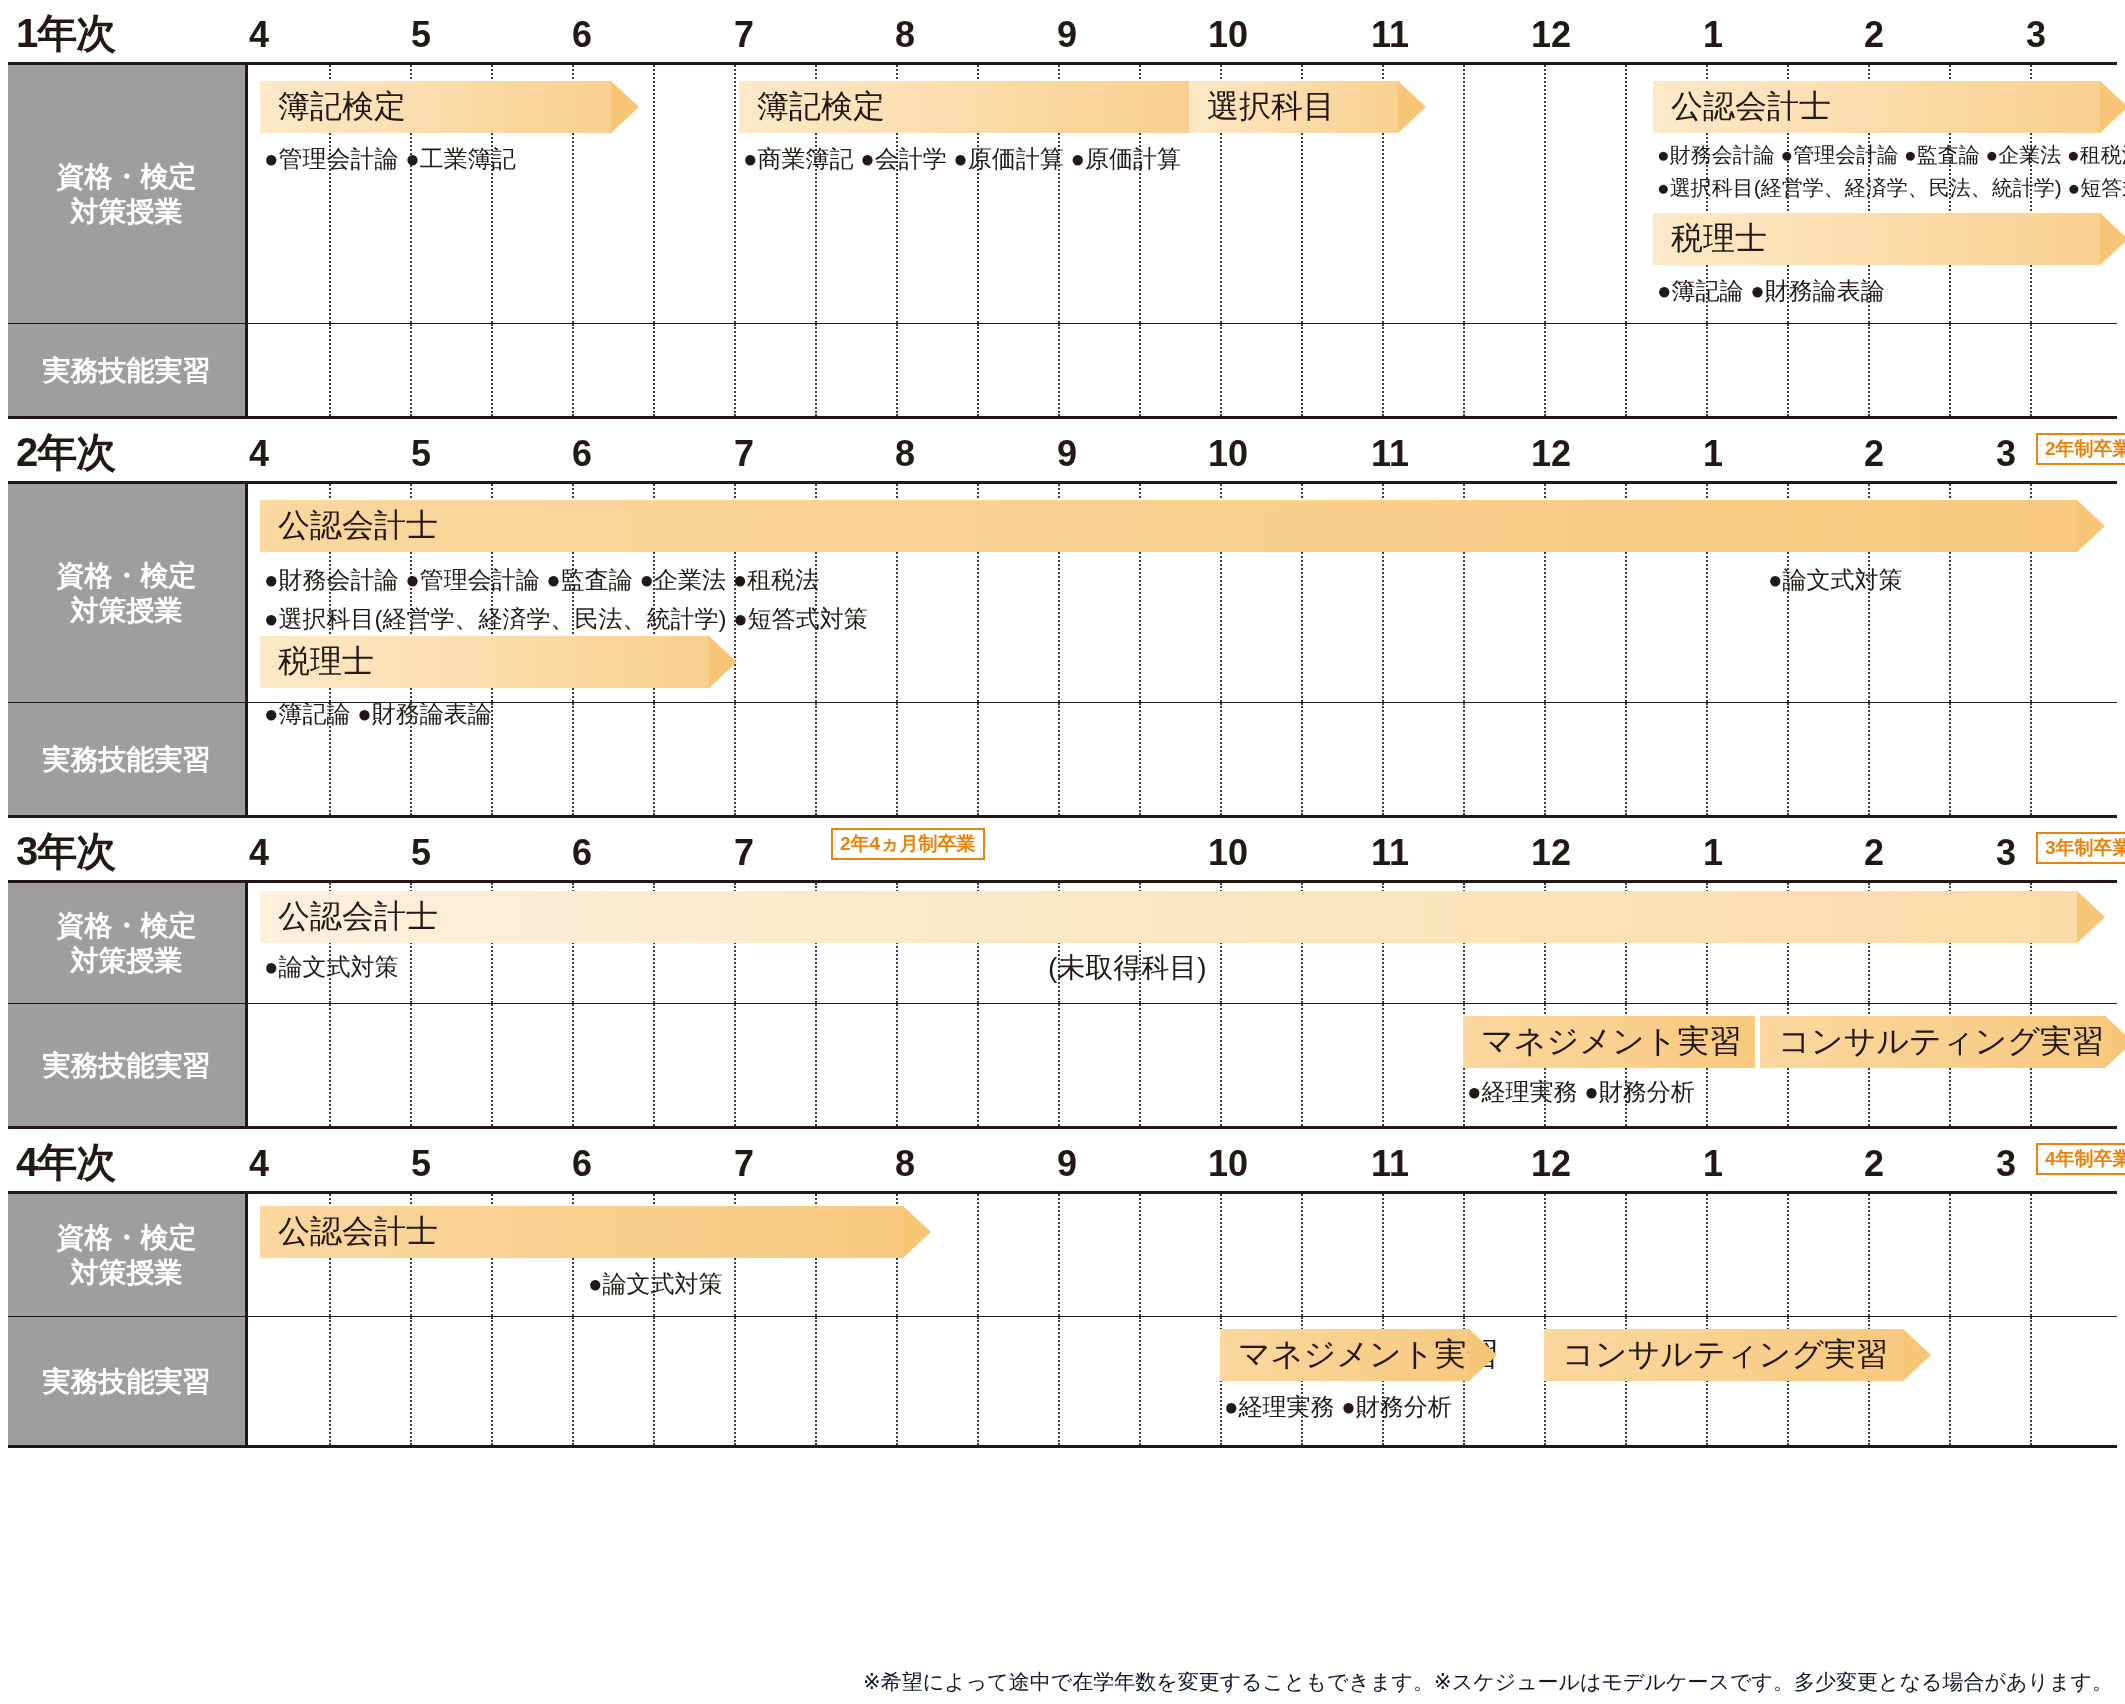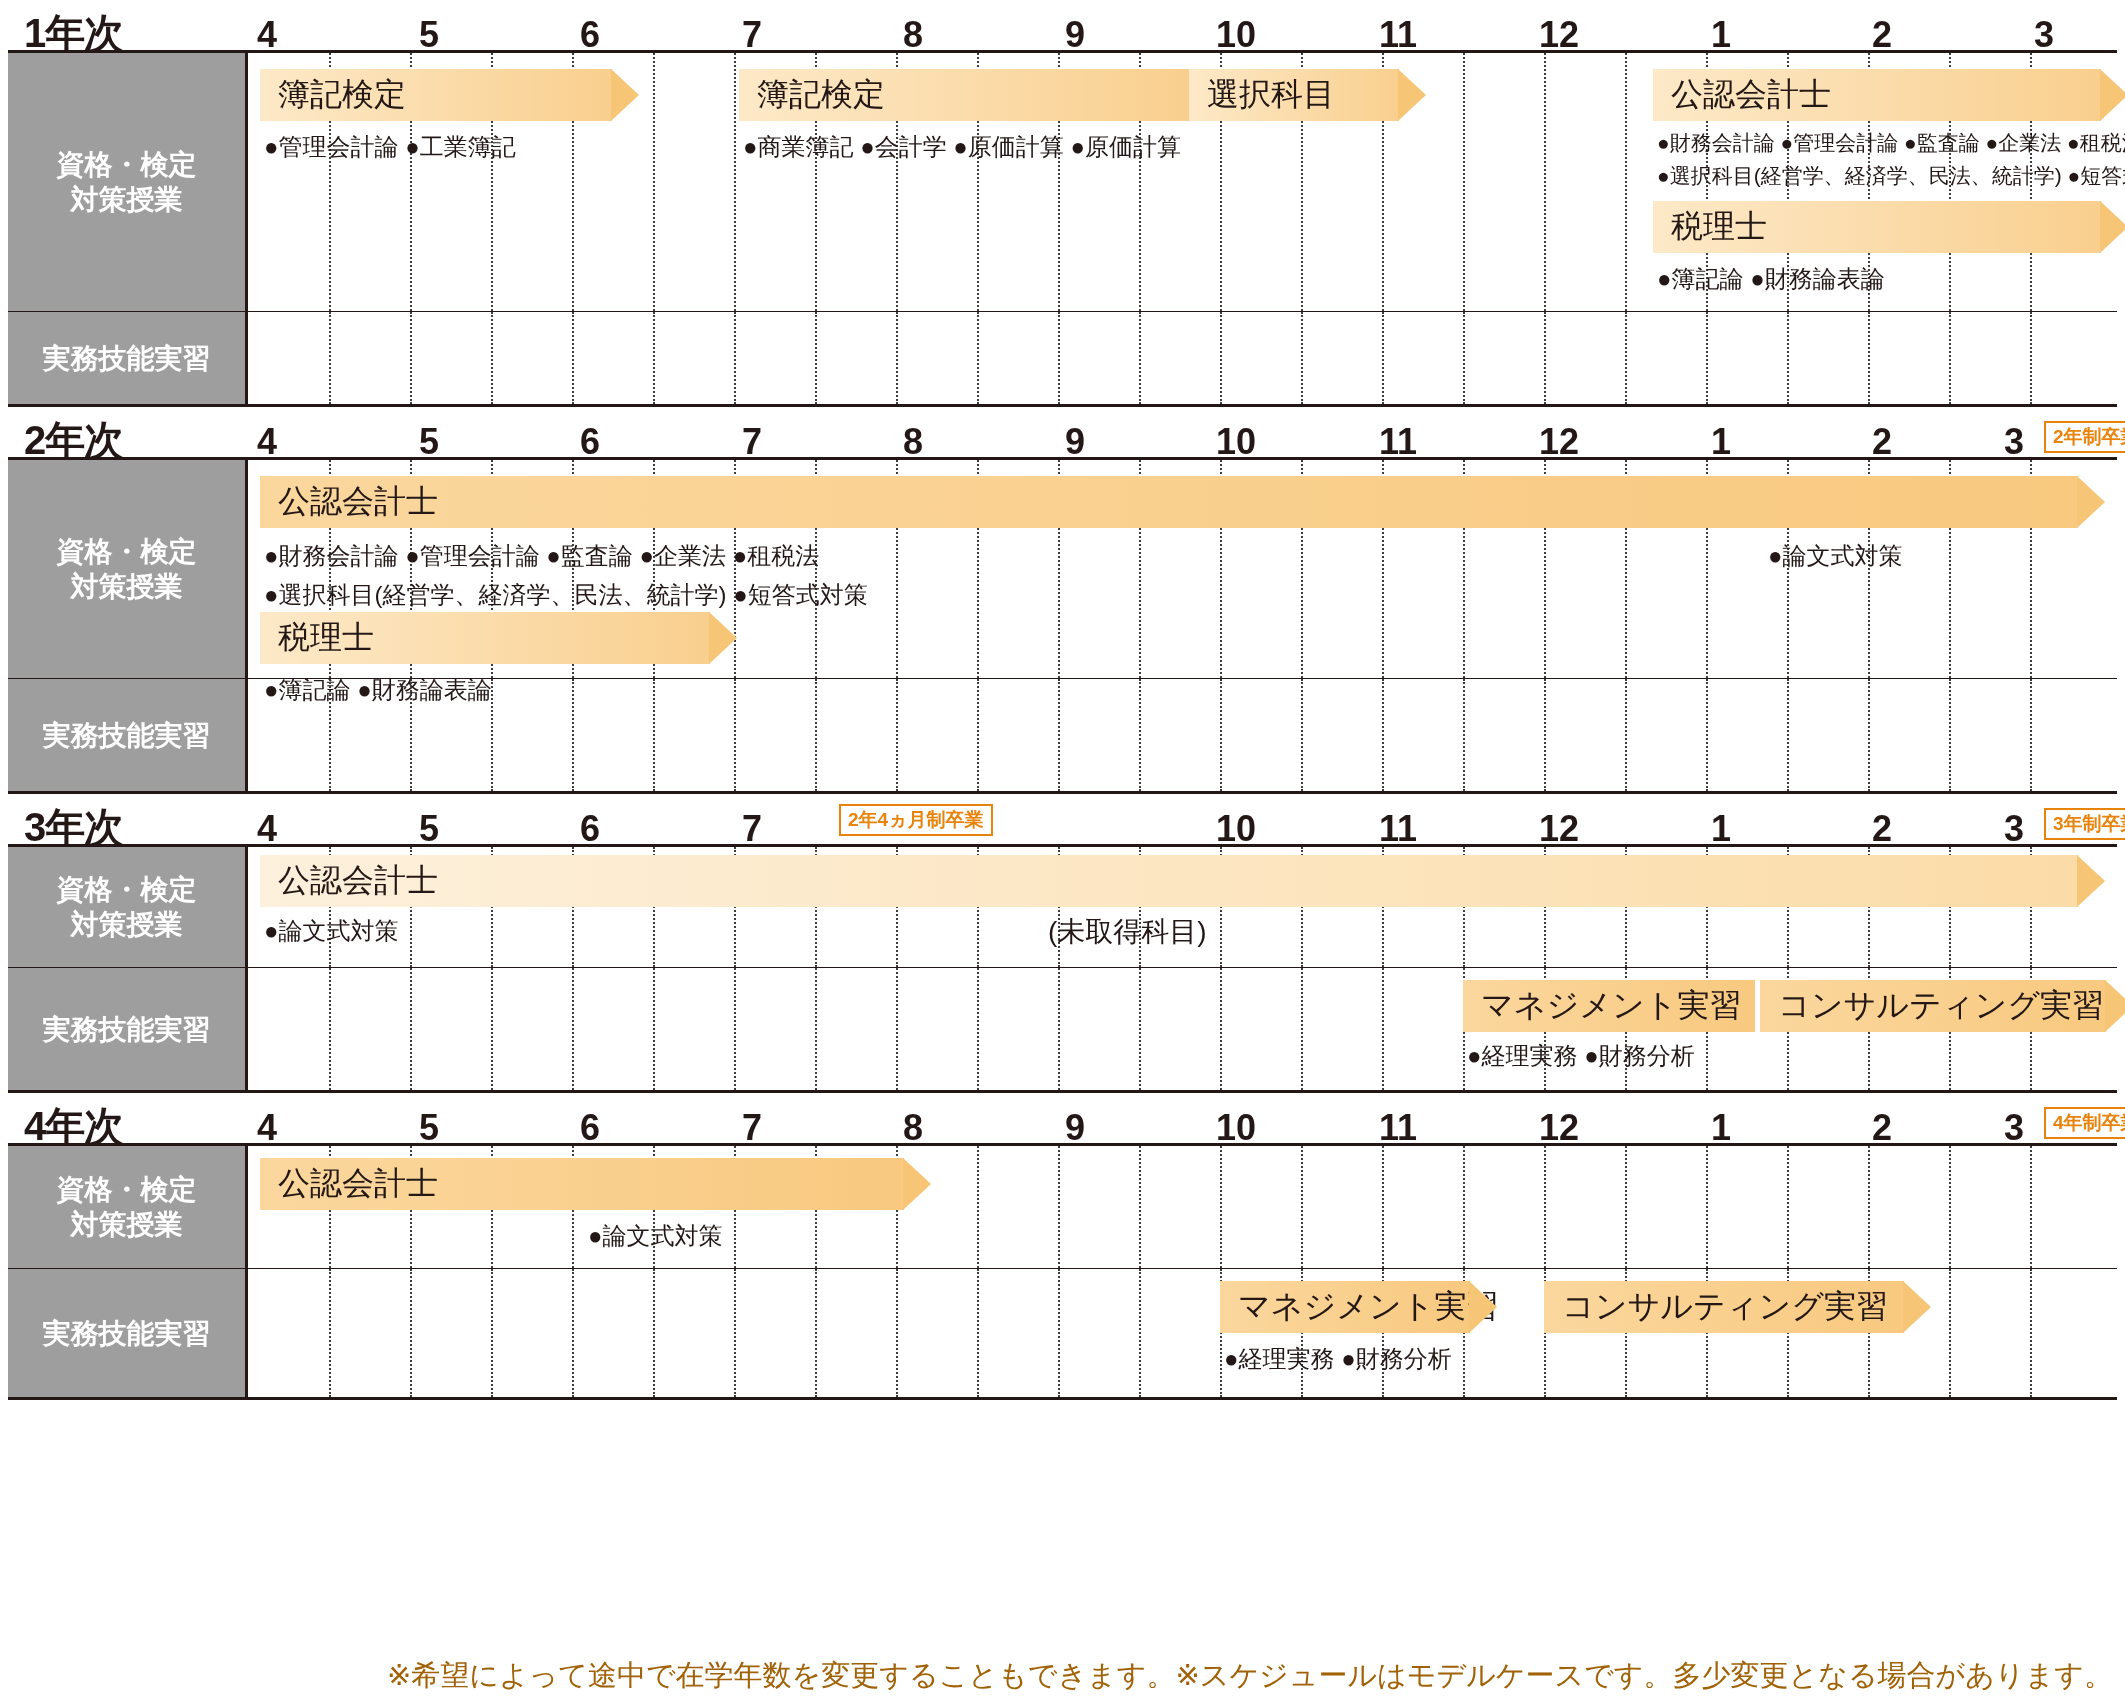--- a/index.html
+++ b/index.html
@@ -15,22 +15,22 @@
     width:2125px;
     height:1704px;
     box-sizing:border-box;
     padding:0 8px;
   }
 
   
   .year-block{position:relative;}
   .months{
     position:relative;
-    height:50px;
-    margin-left:16px;
+    height:62px;
+    margin-left:8px;
   }
   .year-label{
     position:absolute;
     left:0; top:6px;
     font-size:40px;
     font-weight:700;
     letter-spacing:-1px;
   }
   .month{
     position:absolute;
@@ -143,22 +143,22 @@
     font-size:28px;
     color:#231815;
     white-space:nowrap;
   }
 
   .footer{
     position:absolute;
     left:0;right:12px;
     bottom:8px;
     text-align:right;
-    font-size:29px;
-    color:#a16207;
+    font-size:21px;
+    color:#0f172a;
     padding-left:48px;
   }
 </style>
 </head>
 <body>
 
 <div class="sheet">
 
   <div class="year-block">
     <div class="months">

